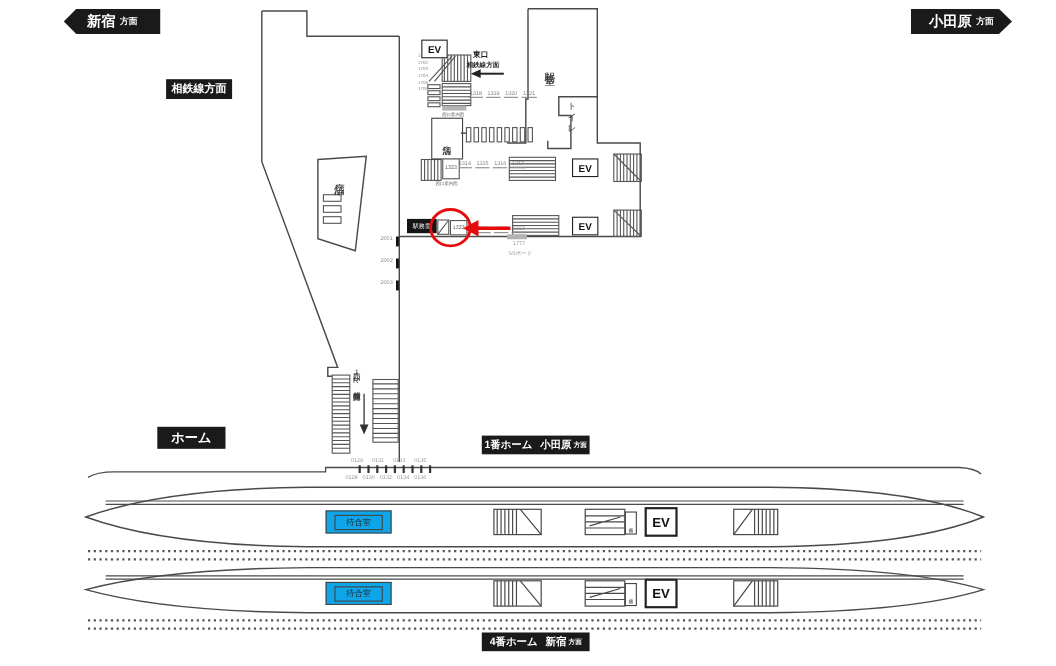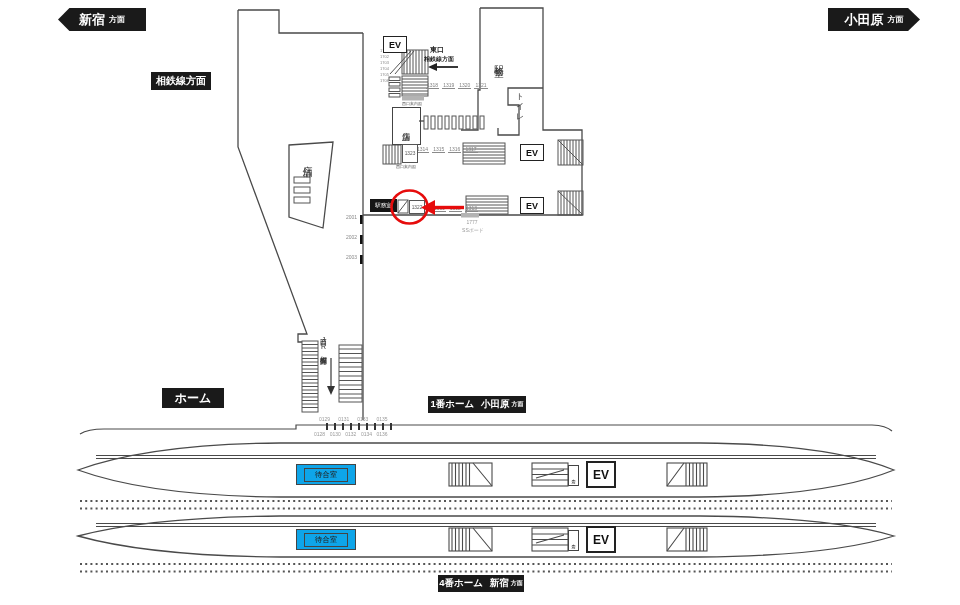--- a/index.html
+++ b/index.html
@@ -159,27 +159,27 @@
   <div class="tag dir-left" style="left:58px;top:8px;width:88px;height:23px;">
     <span style="font-size:13px;">新宿</span>
     <span class="suffix">方面</span>
   </div>
   <div class="tag dir-right" style="left:828px;top:8px;width:92px;height:23px;">
     <span style="font-size:13px;">小田原</span>
     <span class="suffix">方面</span>
   </div>
 
   <div class="tag" style="left:151px;top:72px;width:60px;height:18px;font-size:10px;">相鉄線方面</div>
-  <div class="tag" style="left:162px;top:388px;width:62px;height:20px;font-size:12px;">ホーム</div>
-  <div class="tag" style="left:428px;top:396px;width:98px;height:17px;">
+  <div class="tag" style="left:143px;top:388px;width:62px;height:20px;font-size:12px;">ホーム</div>
+  <div class="tag" style="left:438px;top:396px;width:98px;height:17px;">
     <span style="font-size:9.5px;">1番ホーム</span>
     <span style="font-size:9.5px;margin-left:7px;">小田原</span>
     <span style="font-size:6px;margin-left:2px;">方面</span>
   </div>
-  <div class="tag" style="left:438px;top:575px;width:86px;height:17px;">
+  <div class="tag" style="left:438px;top:575px;width:98px;height:17px;">
     <span style="font-size:9.5px;">4番ホーム</span>
     <span style="font-size:9.5px;margin-left:7px;">新宿</span>
     <span style="font-size:6px;margin-left:2px;">方面</span>
   </div>
 
   <div class="abs vtext" style="left:300px;top:158px;font-size:10px;color:#333;">店舗</div>
   <div class="abs vtext" style="left:492px;top:58px;font-size:9.5px;color:#333;">駅務室</div>
   <div class="abs vtext" style="left:513px;top:87px;font-size:8px;color:#333;">トイレ</div>
   <div class="abs vtext" style="left:318px;top:334px;font-size:7px;letter-spacing:0.5px;color:#333;">西口・JR相模線方面</div>
 

